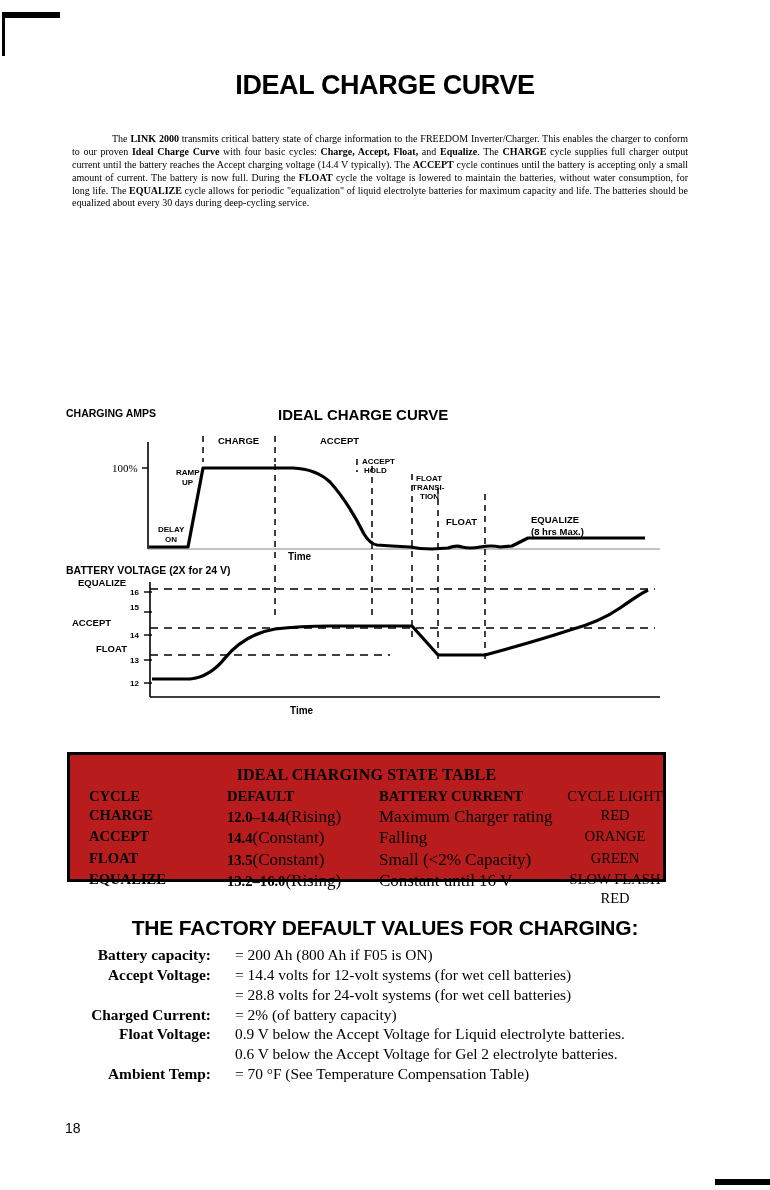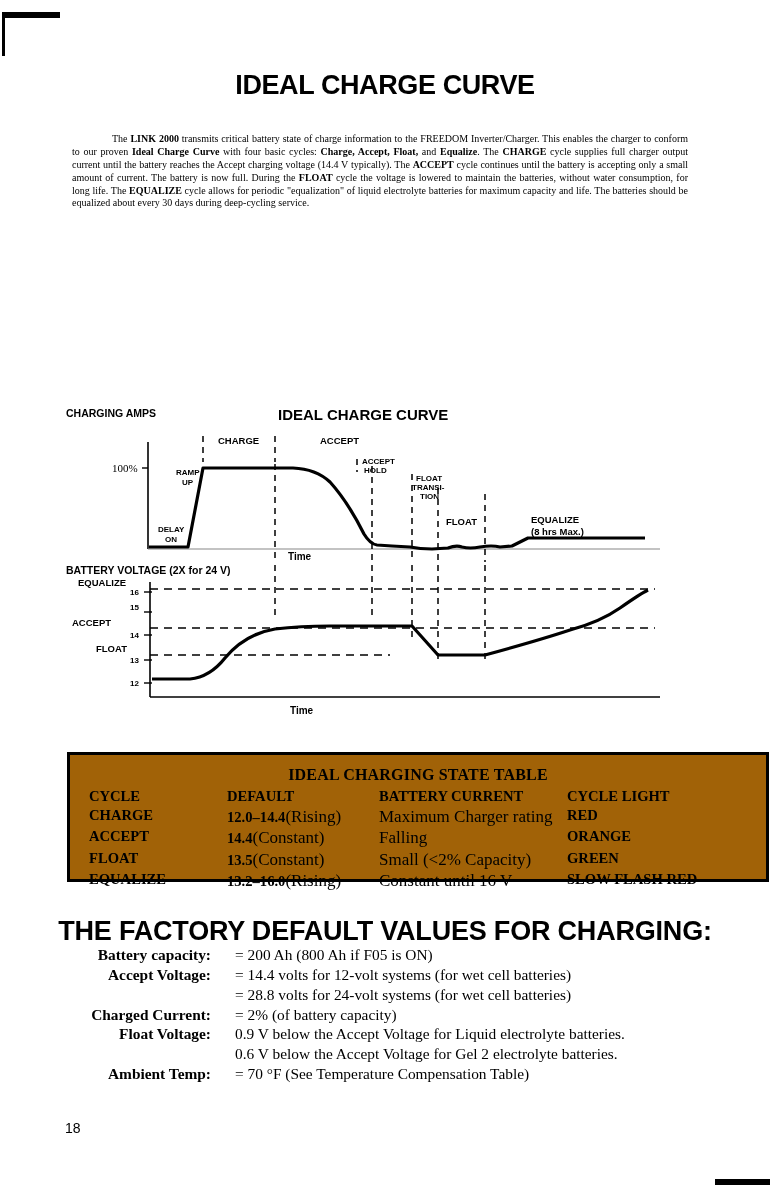--- a/index.html
+++ b/index.html
@@ -36,54 +36,54 @@
     text-indent:40px;
   }
   .intro b { font-weight:bold; }
 
   
   .charts { position:absolute; left:0px; top:402px; width:770px; height:325px; }
   .charts svg { display:block; }
 
   
   .state-table {
-    position:absolute; left:67px; top:752px; width:702px; height:130px;
+    position:absolute; left:67px; top:752px; width:599px; height:130px;
     border:3px solid #000;
     box-sizing:border-box;
-    background:#a16207;
+    background:#b91c1c;
   }
   .state-table .st-title {
     text-align:center;
     font-weight:bold;
     font-size:16px;
     margin-top:11px;
     letter-spacing:0.2px;
   }
   .st-grid {
     margin-top:3px;
     padding-left:19px;
     font-size:14.6px;
     line-height:1.27;
   }
   .st-row { display:flex; }
   .st-c0 { width:138px; font-weight:bold; }
   .st-c1 { width:152px; }
   .st-c2 { width:188px; }
-  .st-c3 { flex:1; font-weight:bold; }
+  .st-c3 { flex:1; font-weight:normal;text-align:center; }
   .st-c1 b { font-weight:bold; }
   .st-head .st-c1, .st-head .st-c2 { font-weight:bold; }
   .small-paren { font-size:17px; }
 
   
   .fd-title {
     position:absolute; left:0; top:916px; width:770px;
     text-align:center;
     font-family:"Liberation Sans", sans-serif;
     font-weight:bold;
-    font-size:27px;
+    font-size:21px;
     letter-spacing:-0.2px;
   }
   .fd-list {
     position:absolute; left:66px; top:945px; width:640px;
     font-size:15.4px;
     line-height:1.29;
   }
   .fd-row { display:flex;gap:16px; }
   .fd-label { width:145px; font-weight:bold; text-align:right; padding-right:8px; }
   .fd-value { flex:1; }

